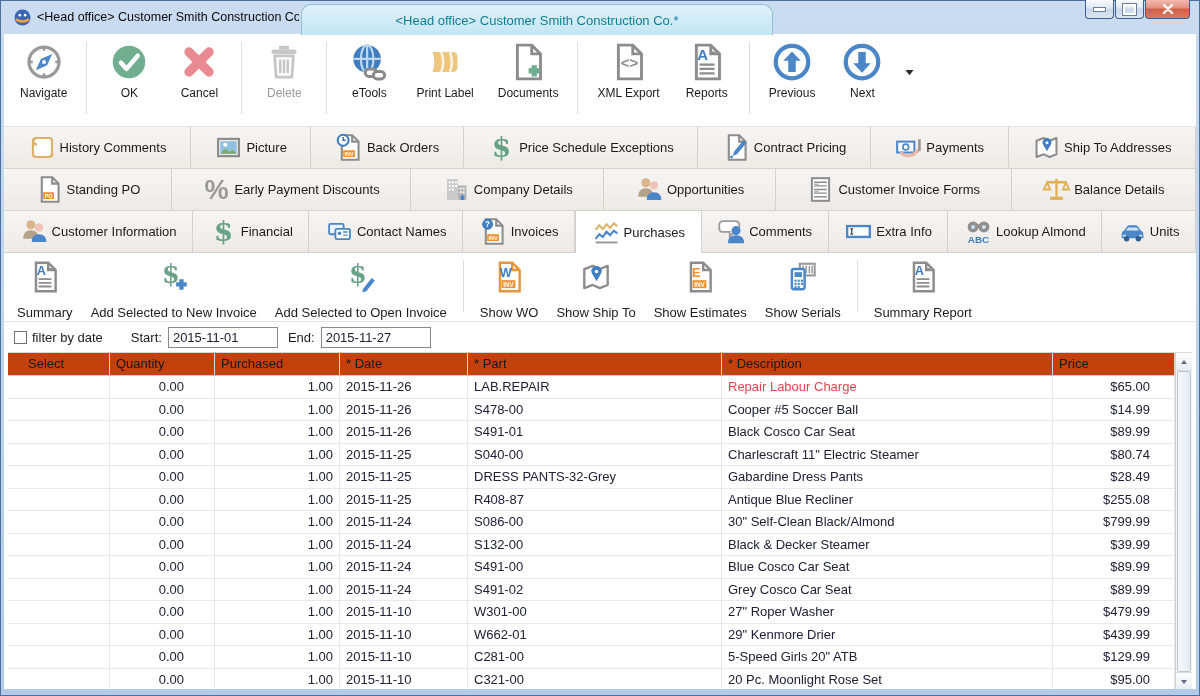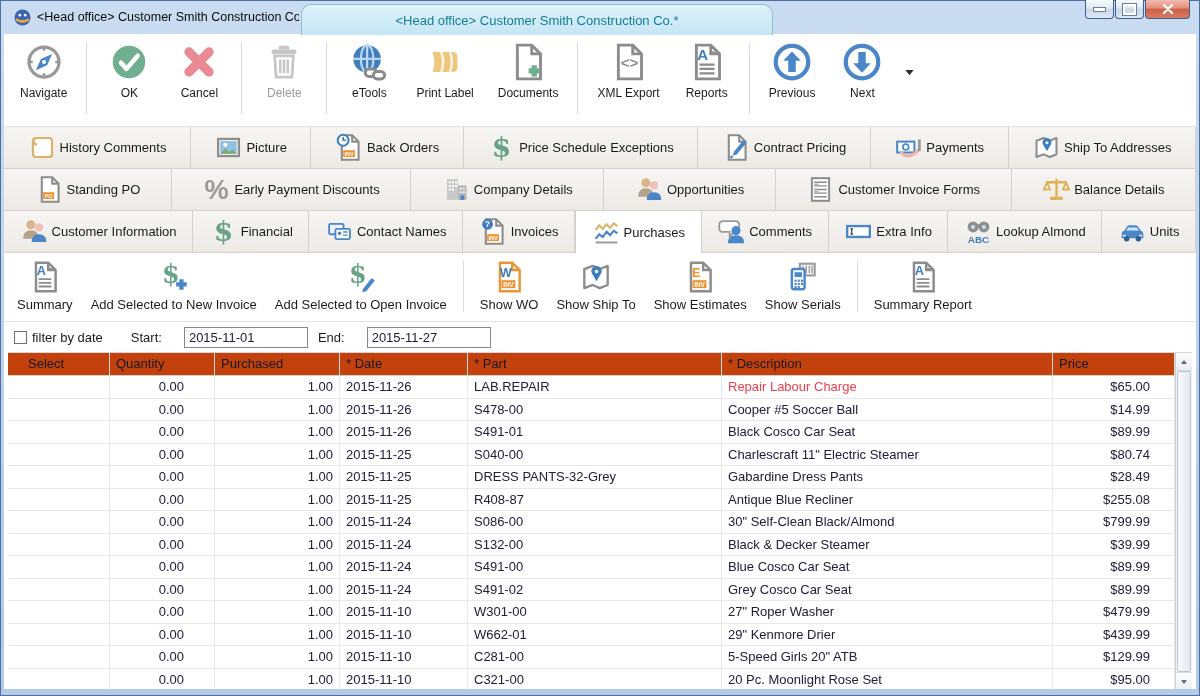--- a/index.html
+++ b/index.html
@@ -40,31 +40,31 @@
   .tab.active{background:#fff;border-left:1px solid #d5d1cd;margin-bottom:-1px;}
   .tabicn{width:29px;height:29px;flex:0 0 auto;}
   .tabl{font-size:13px;color:#1a1a1a;}
   .icn{display:inline-block;}
   .icn svg{display:block;width:100%;height:100%;}
   
   .actionbar{height:69px;box-sizing:border-box;border-bottom:1px solid #e6e3e0;display:flex;
     align-items:flex-start;padding:7px 0 0 4px;background:#fff;}
   .abtn{display:flex;flex-direction:column;align-items:center;padding:0 9px;cursor:default;}
   .abtn .icn{width:34px;height:34px;}
-  .albl{font-size:13px;margin-top:3px;color:#1c1c1c;white-space:nowrap;}
+  .albl{font-size:13px;margin-top:11px;color:#1c1c1c;white-space:nowrap;}
   .asep{width:1px;background:#dcdcdc;height:52px;margin:0 7px;}
   
   .filterbar{height:30px;display:flex;align-items:center;padding-left:10px;background:#fff;
     font-size:13px;color:#1c1c1c;}
   .cb{width:13px;height:13px;appearance:none;-webkit-appearance:none;border:1px solid #707070;
     background:#fff;margin:0 5px 0 0;}
   .flabel{margin-right:6px;}
   .flabel.start{margin-left:22px;}
-  .dateinput{width:124px;height:21px;border:1px solid #888;font:13px "Liberation Sans",sans-serif;
-    padding:0 4px;color:#202038;margin-right:10px;box-sizing:border-box;margin-left:16px;}
+  .dateinput{width:110px;height:21px;border:1px solid #888;font:13px "Liberation Sans",sans-serif;
+    padding:0 4px;color:#202038;margin-right:10px;box-sizing:border-box;}
   
   .grid{--cols:102px 105px 125px 128px 254px 1fr 122px;position:relative;height:337px;
     margin:0 4px;overflow:hidden;border-top:1px solid #d8d8d8;background:#fff;}
   .gheader{display:grid;grid-template-columns:var(--cols);height:23px;border-bottom:1px solid #cfcfcf;
     margin-right:17px;box-sizing:border-box;background:#c2410c;}
   .hcell{font-size:13px;line-height:22px;color:#18181f;padding-left:6px;border-right:1px solid #dadada;
     overflow:hidden;white-space:nowrap;}
   .hcell.first{padding-left:20px;}
   .gbody{margin-right:17px;}
   .grow{display:grid;grid-template-columns:var(--cols);height:22.5px;}

